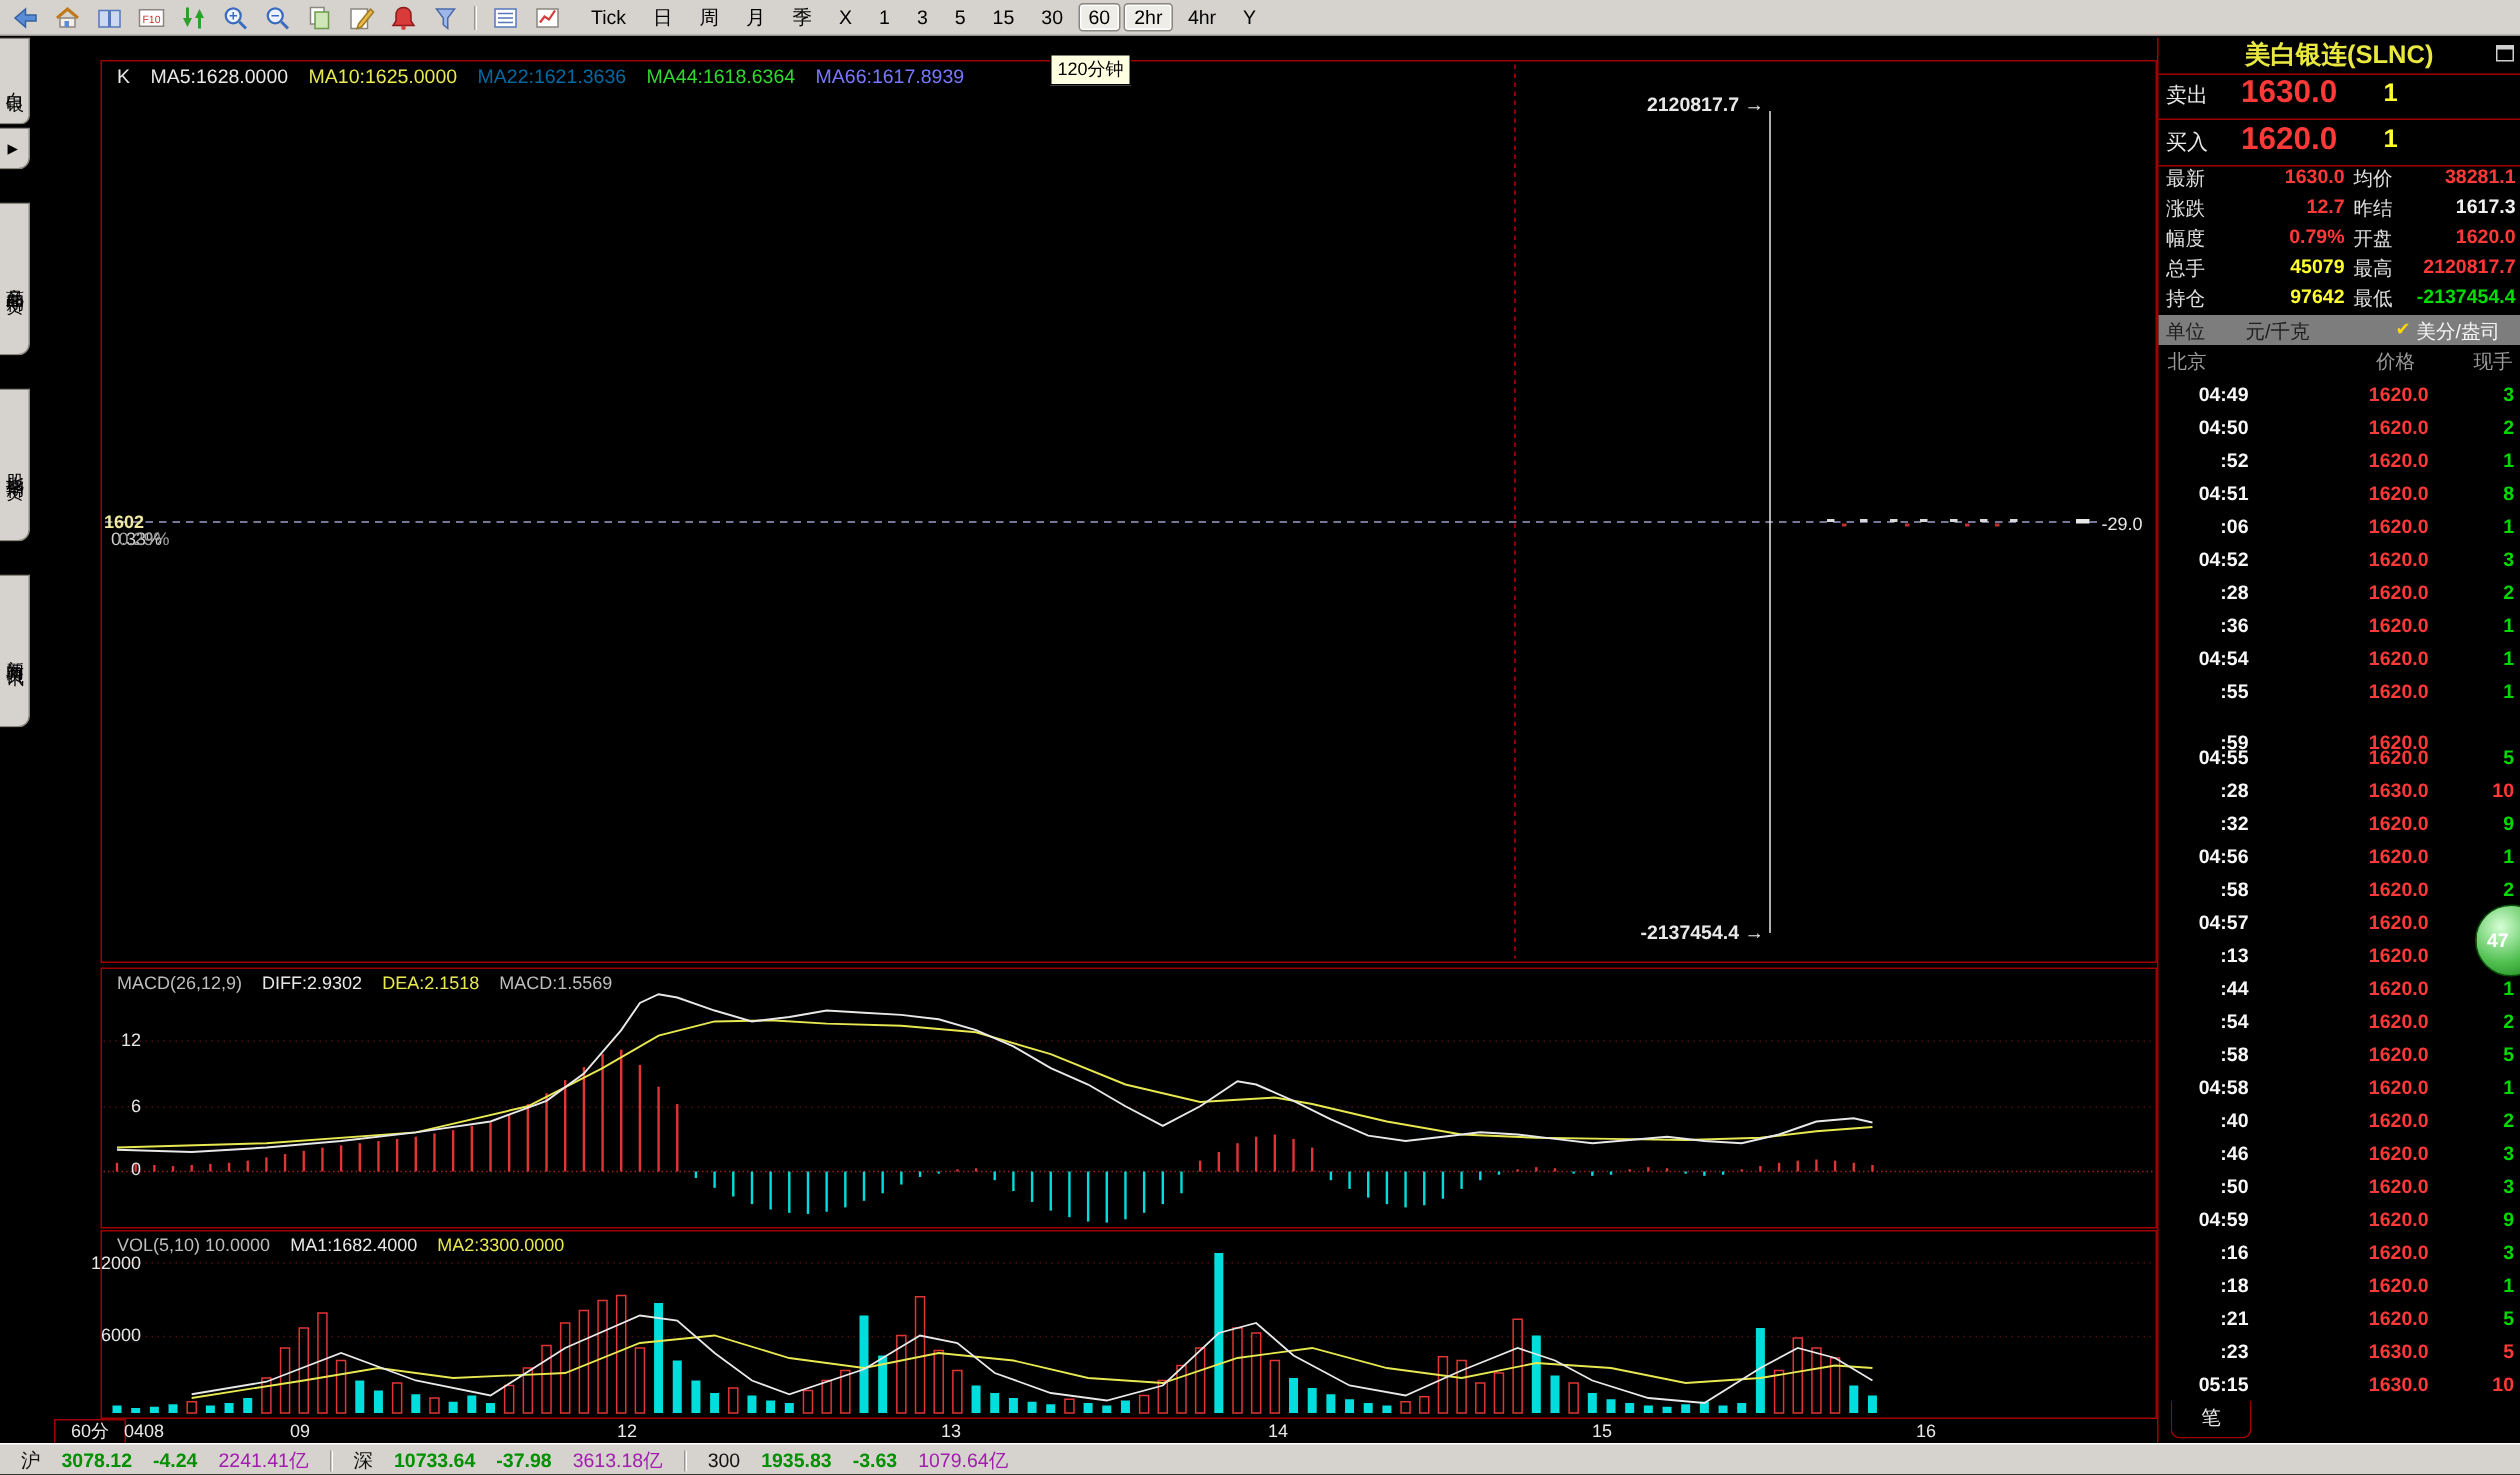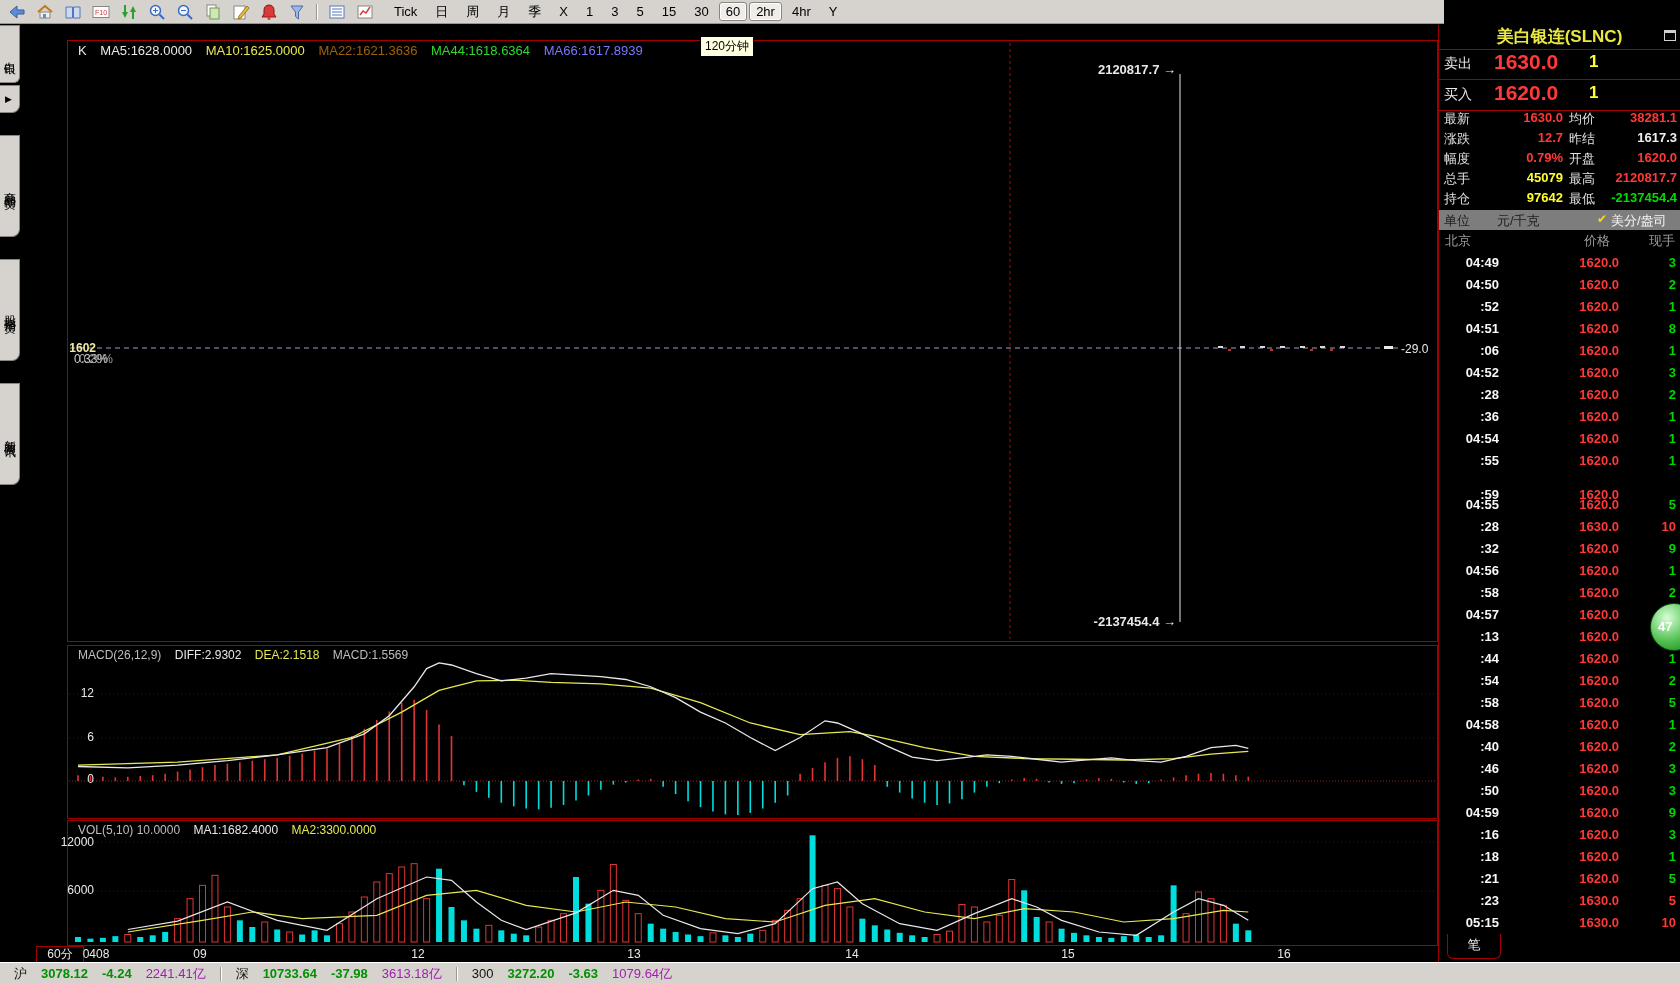--- a/index.html
+++ b/index.html
@@ -1,19 +1,19 @@
 <!DOCTYPE html>
 <html><head>
 <meta charset="utf-8">
 <style>
   html,body{margin:0;padding:0;background:#000;}
   #screen{position:relative;width:1680px;height:983px;background:#000;overflow:hidden;
           font-family:"Liberation Sans","DejaVu Sans",sans-serif;-webkit-font-smoothing:none;}
   
-  .toolbar{position:absolute;left:0;top:0;width:1444px;height:24px;background:#d6d3ce;
+  .toolbar{position:absolute;left:0;top:0;width:1680px;height:24px;background:#d6d3ce;
            border-bottom:1px solid #9a968f;display:flex;align-items:center;gap:6px;padding-left:6px;box-sizing:border-box;z-index:30;}
   .ticon{width:22px;height:20px;display:flex;align-items:center;justify-content:center;cursor:pointer;}
   .tsep{width:1px;height:16px;background:#9a968f;border-right:1px solid #fff;margin:0 2px;}
   .periods{display:flex;align-items:center;gap:2px;margin-left:4px;}
   .period{font-size:13px;color:#000;padding:1px 8px;cursor:pointer;}
   .period.active{border:1px solid #8a867f;background:#efede8;border-radius:3px;padding:1px 6px;box-shadow:inset 0 0 0 1px #fff;}
   .tooltip{position:absolute;left:700px;top:36px;background:#ffffe1;border:1px solid #000;color:#000;
            font-size:12px;padding:1px 4px;z-index:60;}
   
   .tabstrip{position:absolute;left:0;top:25px;width:22px;height:940px;background:#000;z-index:10;}
@@ -30,21 +30,21 @@
   .winbtn{position:absolute;top:1px;width:15px;height:13px;border:1px solid #c8c8c8;background:#0a0a1a;
           color:#7b9bd8;font-size:10px;line-height:12px;text-align:center;cursor:pointer;}
   
   .panel{position:absolute;border:1px solid #a00000;background:#000;box-sizing:border-box;}
   #main-panel{left:67px;top:40px;width:1371px;height:602px;}
   #macd-panel{left:67px;top:645px;width:1371px;height:174px;}
   #vol-panel{left:67px;top:820px;width:1371px;height:126px;}
   .panel svg{position:absolute;left:0;top:0;}
   .ind-line{position:absolute;left:10px;top:2px;font-size:13px;white-space:nowrap;z-index:4;}
   .ind-line span{margin-right:10px;}
-  .c-white{color:#e8e8e8;} .c-yellow{color:#e8e850;} .c-magenta{color:#a16207;}
+  .c-white{color:#e8e8e8;} .c-yellow{color:#e8e850;} .c-magenta{color:#0369a1;}
   .c-green{color:#30d830;} .c-blue{color:#7878ff;} .c-gray{color:#bdbdbd;}
   .gut-label{position:absolute;color:#e8e8e8;font-size:12px;text-align:right;z-index:6;margin-left:32px;}
   .pct-garble{position:absolute;left:74px;top:352px;z-index:6;font-size:12px;color:#cfcfcf;}
   .pct-garble .g2{position:absolute;left:5px;top:0;color:#9f9f9f;}
   
   .xaxis{position:absolute;left:22px;top:946px;width:1415px;height:16px;background:#000;color:#e8e8e8;font-size:12px;}
   .xaxis .ptag{position:absolute;left:14px;top:0px;width:46px;height:15px;border:1px solid #a00000;
                text-align:center;line-height:15px;color:#e8e8e8;}
   .xtick{position:absolute;top:1px;transform:translateX(-50%);}
   
@@ -704,21 +704,21 @@
         <span class="ssep"></span>
         <span class="sgroup">
           <span class="sname">深</span>
           <span class="sval">10733.64</span>
           <span class="schg">-37.98</span>
           <span class="samt">3613.18亿</span>
         </span>
         <span class="ssep"></span>
         <span class="sgroup">
           <span class="sname">300</span>
-          <span class="sval">3272.20</span>
+          <span class="sval">1935.83</span>
           <span class="schg">-3.63</span>
           <span class="samt">1079.64亿</span>
         </span>
       </span>
     <span class="sright">
       <span class="brand"><span class="b1">Po</span><span class="b2">bo</span></span>
       <span><svg width="16" height="14" viewBox="0 0 16 14">
             <path d="M1 1h6L4 5z" fill="#333"></path>
             <path d="M4 5v8" stroke="#333"></path>
             <rect x="8" y="9" width="2" height="4" fill="#333"></rect>

